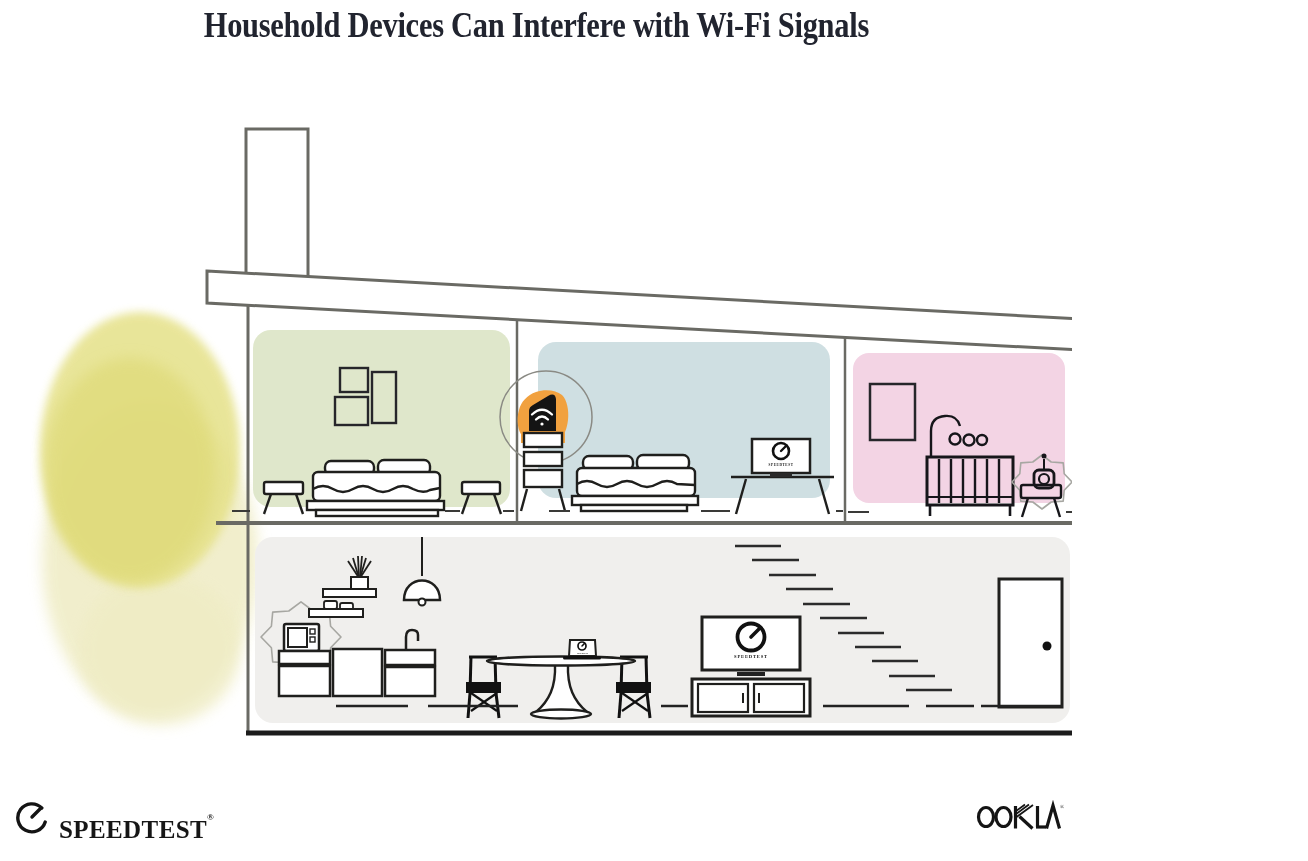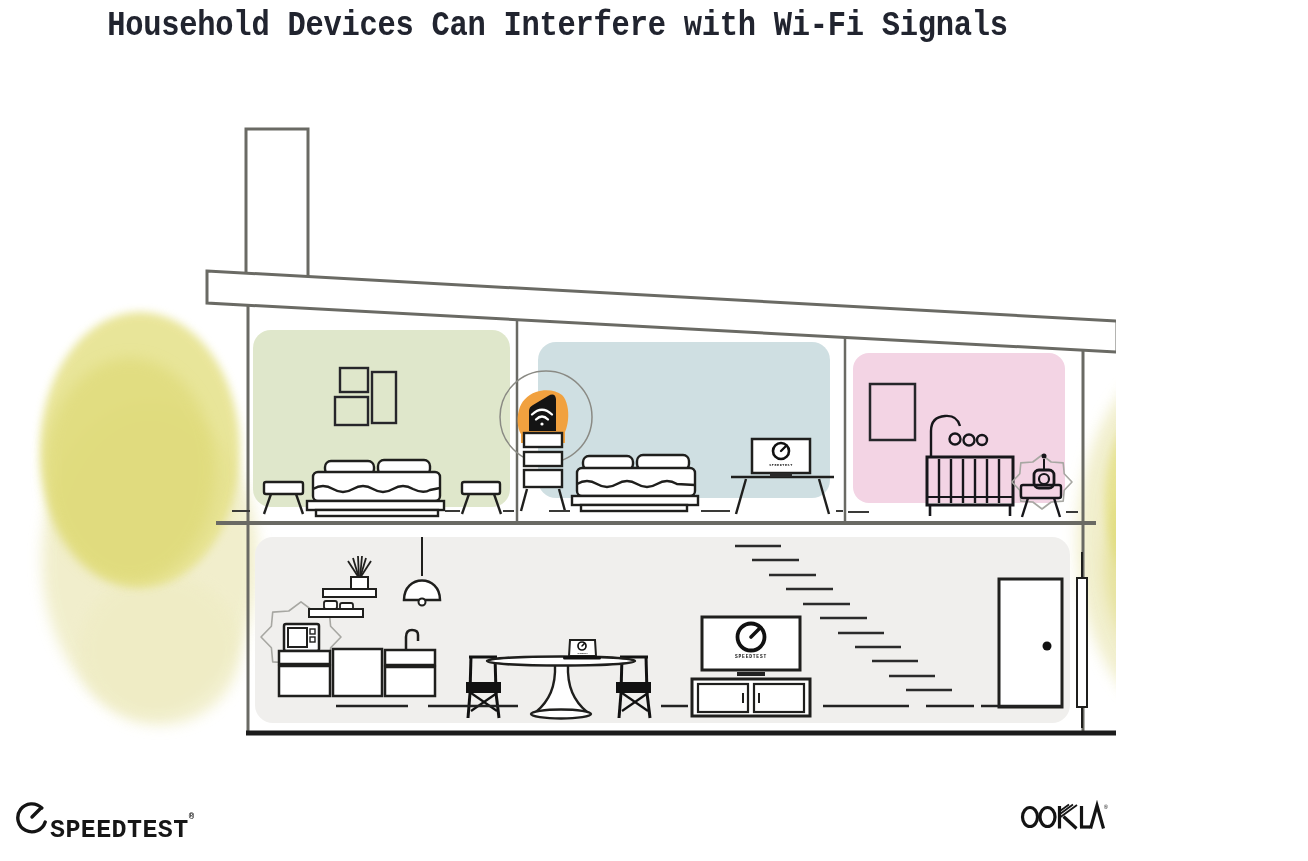--- a/index.html
+++ b/index.html
@@ -1,26 +1,26 @@
 <!DOCTYPE html>
 <html><head>
 <meta charset="utf-8">
 <style>
   html,body{margin:0;padding:0;background:#ffffff;}
   #page{position:relative;width:1072px;height:861px;background:#ffffff;overflow:hidden;
-        font-family:Liberation Mono, monospace;padding-left:44px;}
+        font-family:Liberation Serif, serif;}
   .hdr{position:absolute;left:0;width:100%;text-align:center;white-space:nowrap;}
   #title{top:6px;}
   #title span{display:inline-block;transform:scaleX(.87);transform-origin:center;
       font-size:35px;font-weight:bold;letter-spacing:-.3px;color:#21242f;}
   #urlline{top:50px;}
   #urlline span{display:inline-block;transform:scaleX(.93);transform-origin:center;
       font-size:33px;font-weight:400;letter-spacing:-.5px;color:#2a2a2a;}
   #scene{position:absolute;left:0;top:0;}
-  #st-logo{position:absolute;left:14px;top:799px;display:flex;align-items:flex-start;}
+  #st-logo{position:absolute;left:14px;top:799px;display:flex;align-items:flex-start;gap:9px;}
   #st-logo .txt{font-size:25px;font-weight:bold;letter-spacing:.4px;color:#161616;line-height:36px;}
   #st-logo sup{font-size:9px;font-weight:bold;vertical-align:18px;}
   #ookla{position:absolute;right:8px;top:800px;}
 </style>
 </head>
 <body>
 
 <div id="page">
 
   <div class="hdr" id="title">

